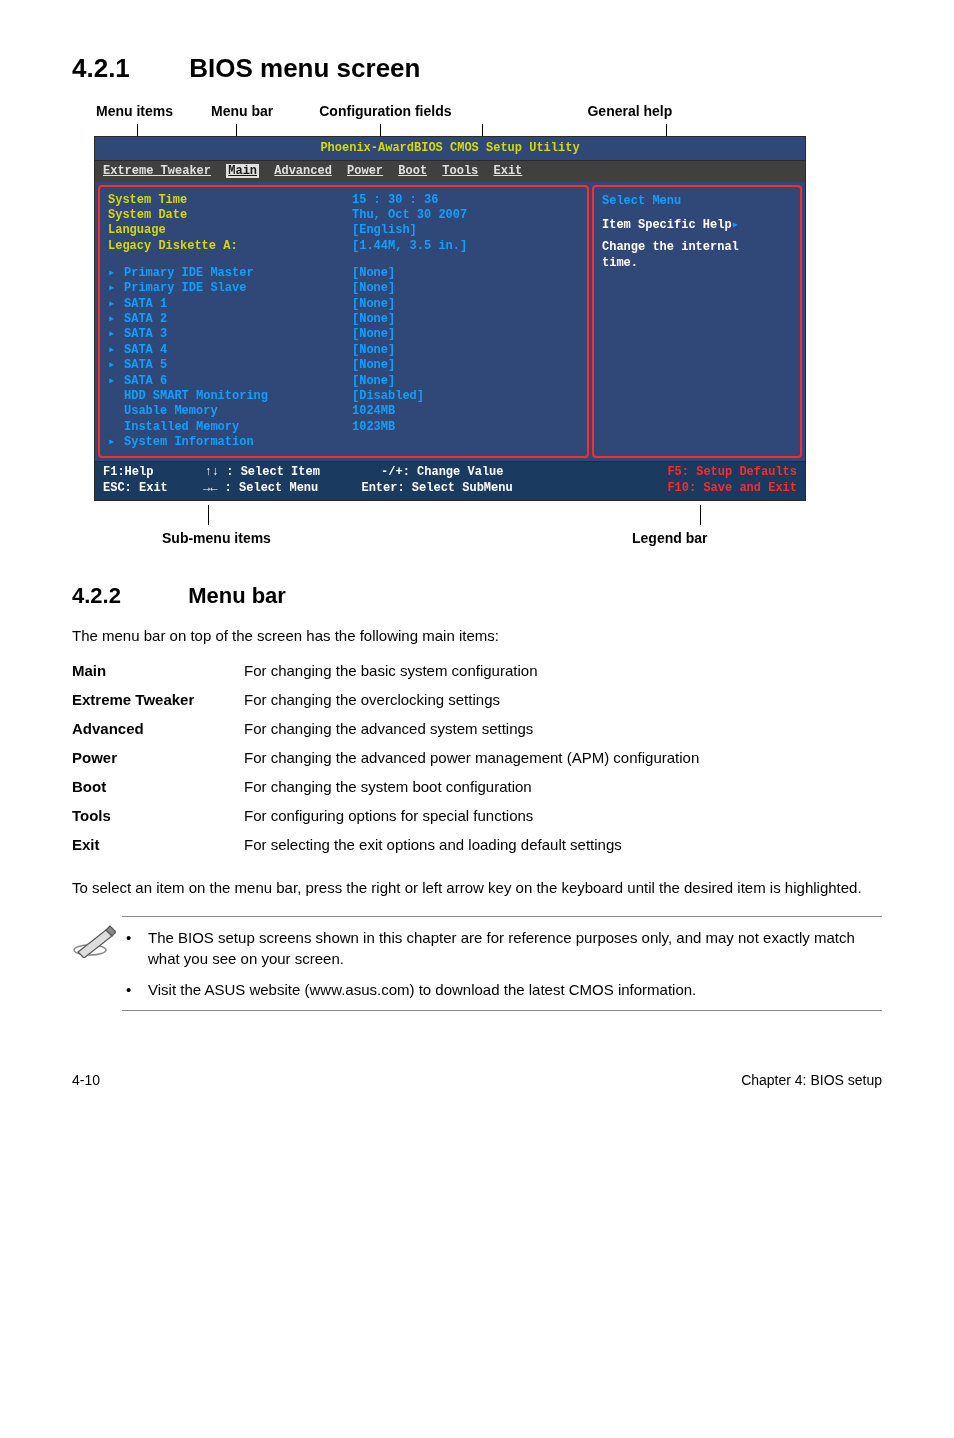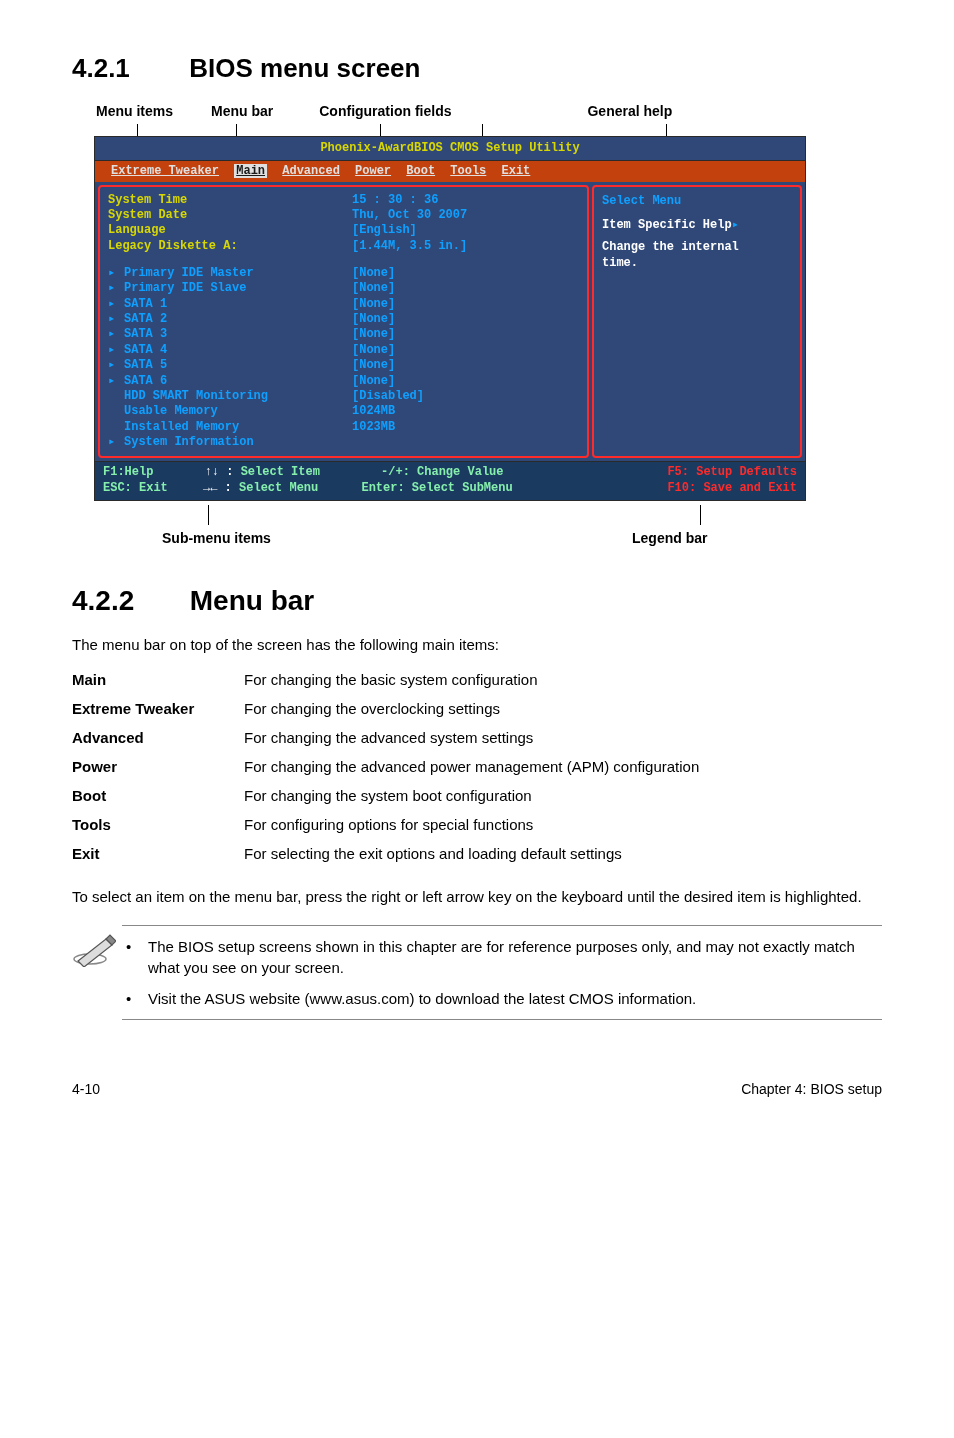--- a/index.html
+++ b/index.html
@@ -8,21 +8,21 @@
       color: #000;
       width: 954px;
       margin: 0 auto;
       background: #fff;
       padding: 50px 72px 40px 72px;
       font-size: 15px;
       line-height: 1.4;
     }
     h2.section-head { font-size: 26px; font-weight: bold; margin-bottom: 16px; }
     h2.section-head .num { display: inline-block; width: 110px; }
-    h3.sub-head { font-size: 28px; font-weight: bold; margin: 30px 0 14px; }
+    h3.sub-head { font-size: 22px; font-weight: bold; margin: 30px 0 14px; }
     h3.sub-head .num3 { display: inline-block; width: 110px; }
 
     
     .labels-row {
       display: flex;
       font-weight: bold;
       margin-bottom: 2px;
       font-size: 14px;
     }
     .labels-row .l1 { margin-left: 24px; text-align: center; }
@@ -41,23 +41,23 @@
       color: #0fa0ff;
     }
     .bios-top {
       background: #304878;
       text-align: center;
       padding: 3px 0;
       color: #d8d800;
       border: 1px solid #2a2a2a;
     }
     .bios-menubar {
-      background: #c2410c;
+      background: #404040;
       color: #e0e0e0;
-      padding: 2px 16px;
+      padding: 2px 8px;
       border-left: 1px solid #2a2a2a;
       border-right: 1px solid #2a2a2a;
     }
     .bios-menubar span { margin-right: 8px; text-decoration: underline; }
     .bios-menubar .sel { color: #1a1a1a; background: #e0e0e0; padding: 0 2px; }
 
     .bios-body {
       display: flex;
       border-left: 1px solid #2a2a2a;
       border-right: 1px solid #2a2a2a;
@@ -87,21 +87,21 @@
     }
     .bios-right .sel-menu { color: #0fa0ff; }
 
     .bios-foot {
       background: #1a3a60;
       color: #d8d800;
       padding: 3px 8px;
       border: 1px solid #2a2a2a;
       line-height: 1.3;
     }
-    .bios-foot .cy { color: #86efac; }
+    .bios-foot .cy { color: #ffffff; }
     .bios-foot .wh { color: #fff; }
     .bios-foot .rt { color: #ff2a2a; float: right; }
     .bios-foot-row { overflow: hidden; }
 
     .bottom-labels { position: relative; height: 46px; margin-top: 4px; }
     .bottom-labels .vline { position: absolute; width: 1px; background: #000; height: 20px; }
     .bottom-labels .txt { position: absolute; font-weight: bold; font-size: 14px; top: 24px; }
 
     
     p.body { margin: 10px 0; }

